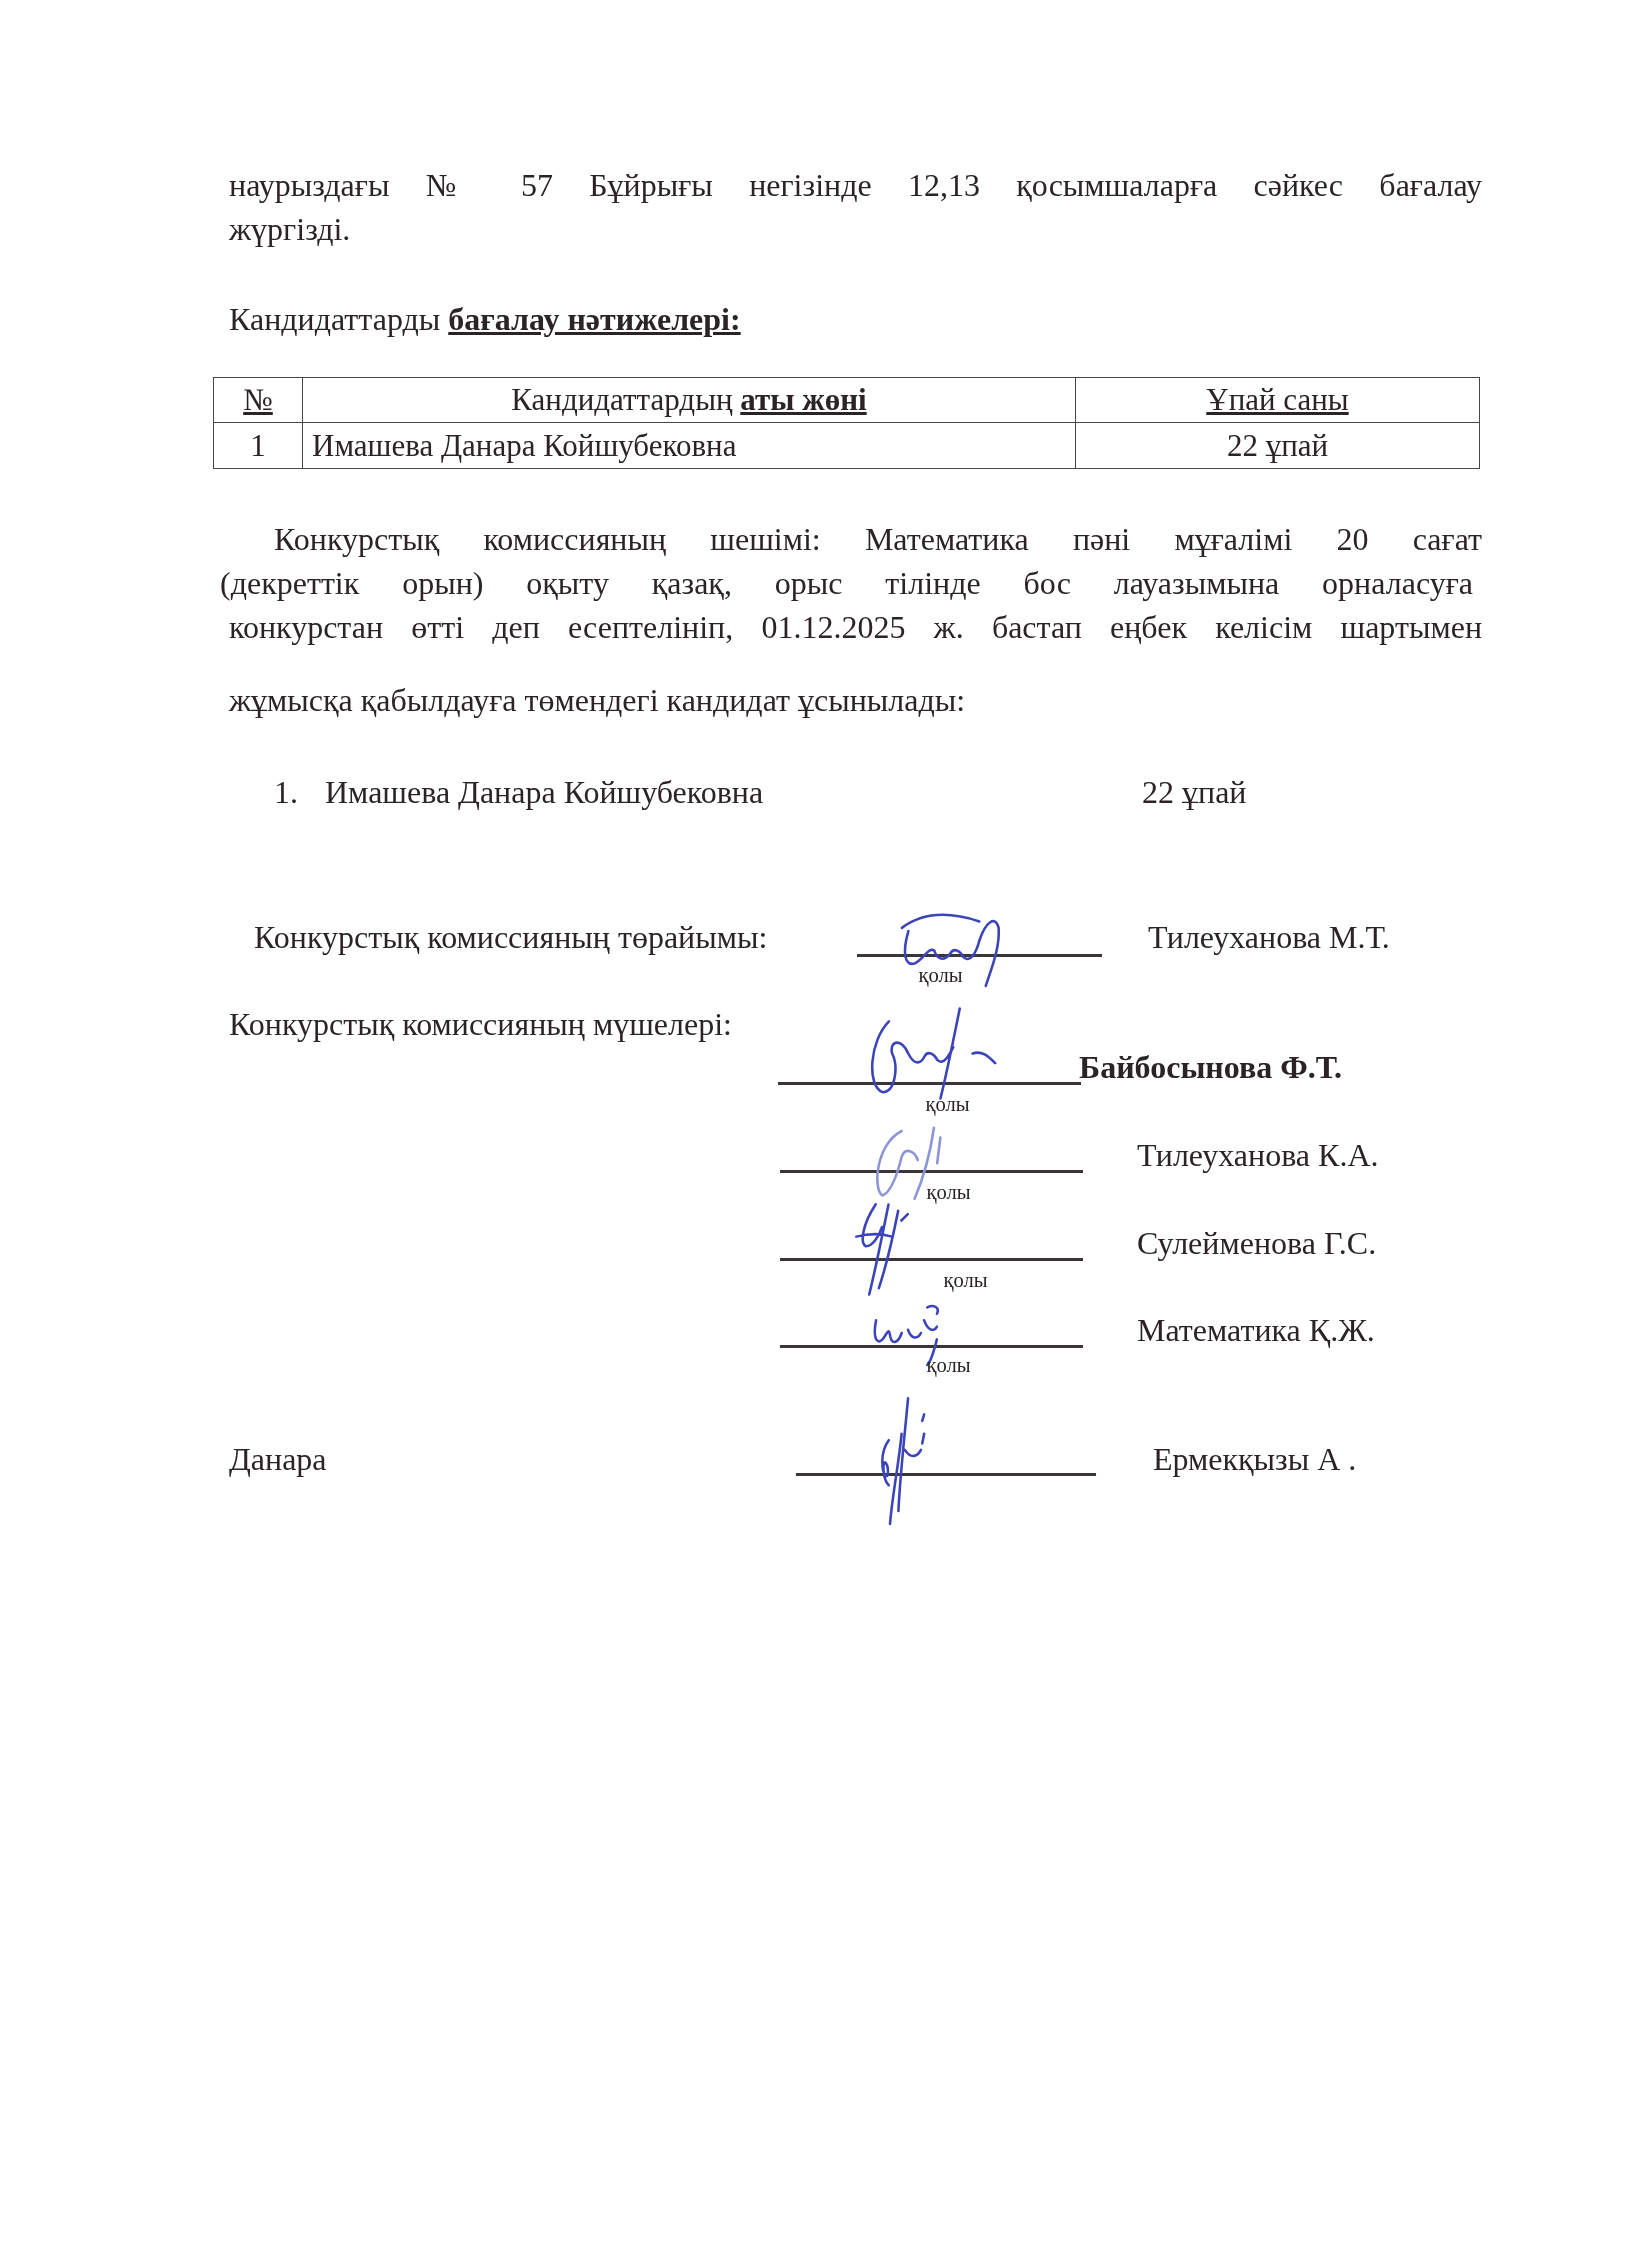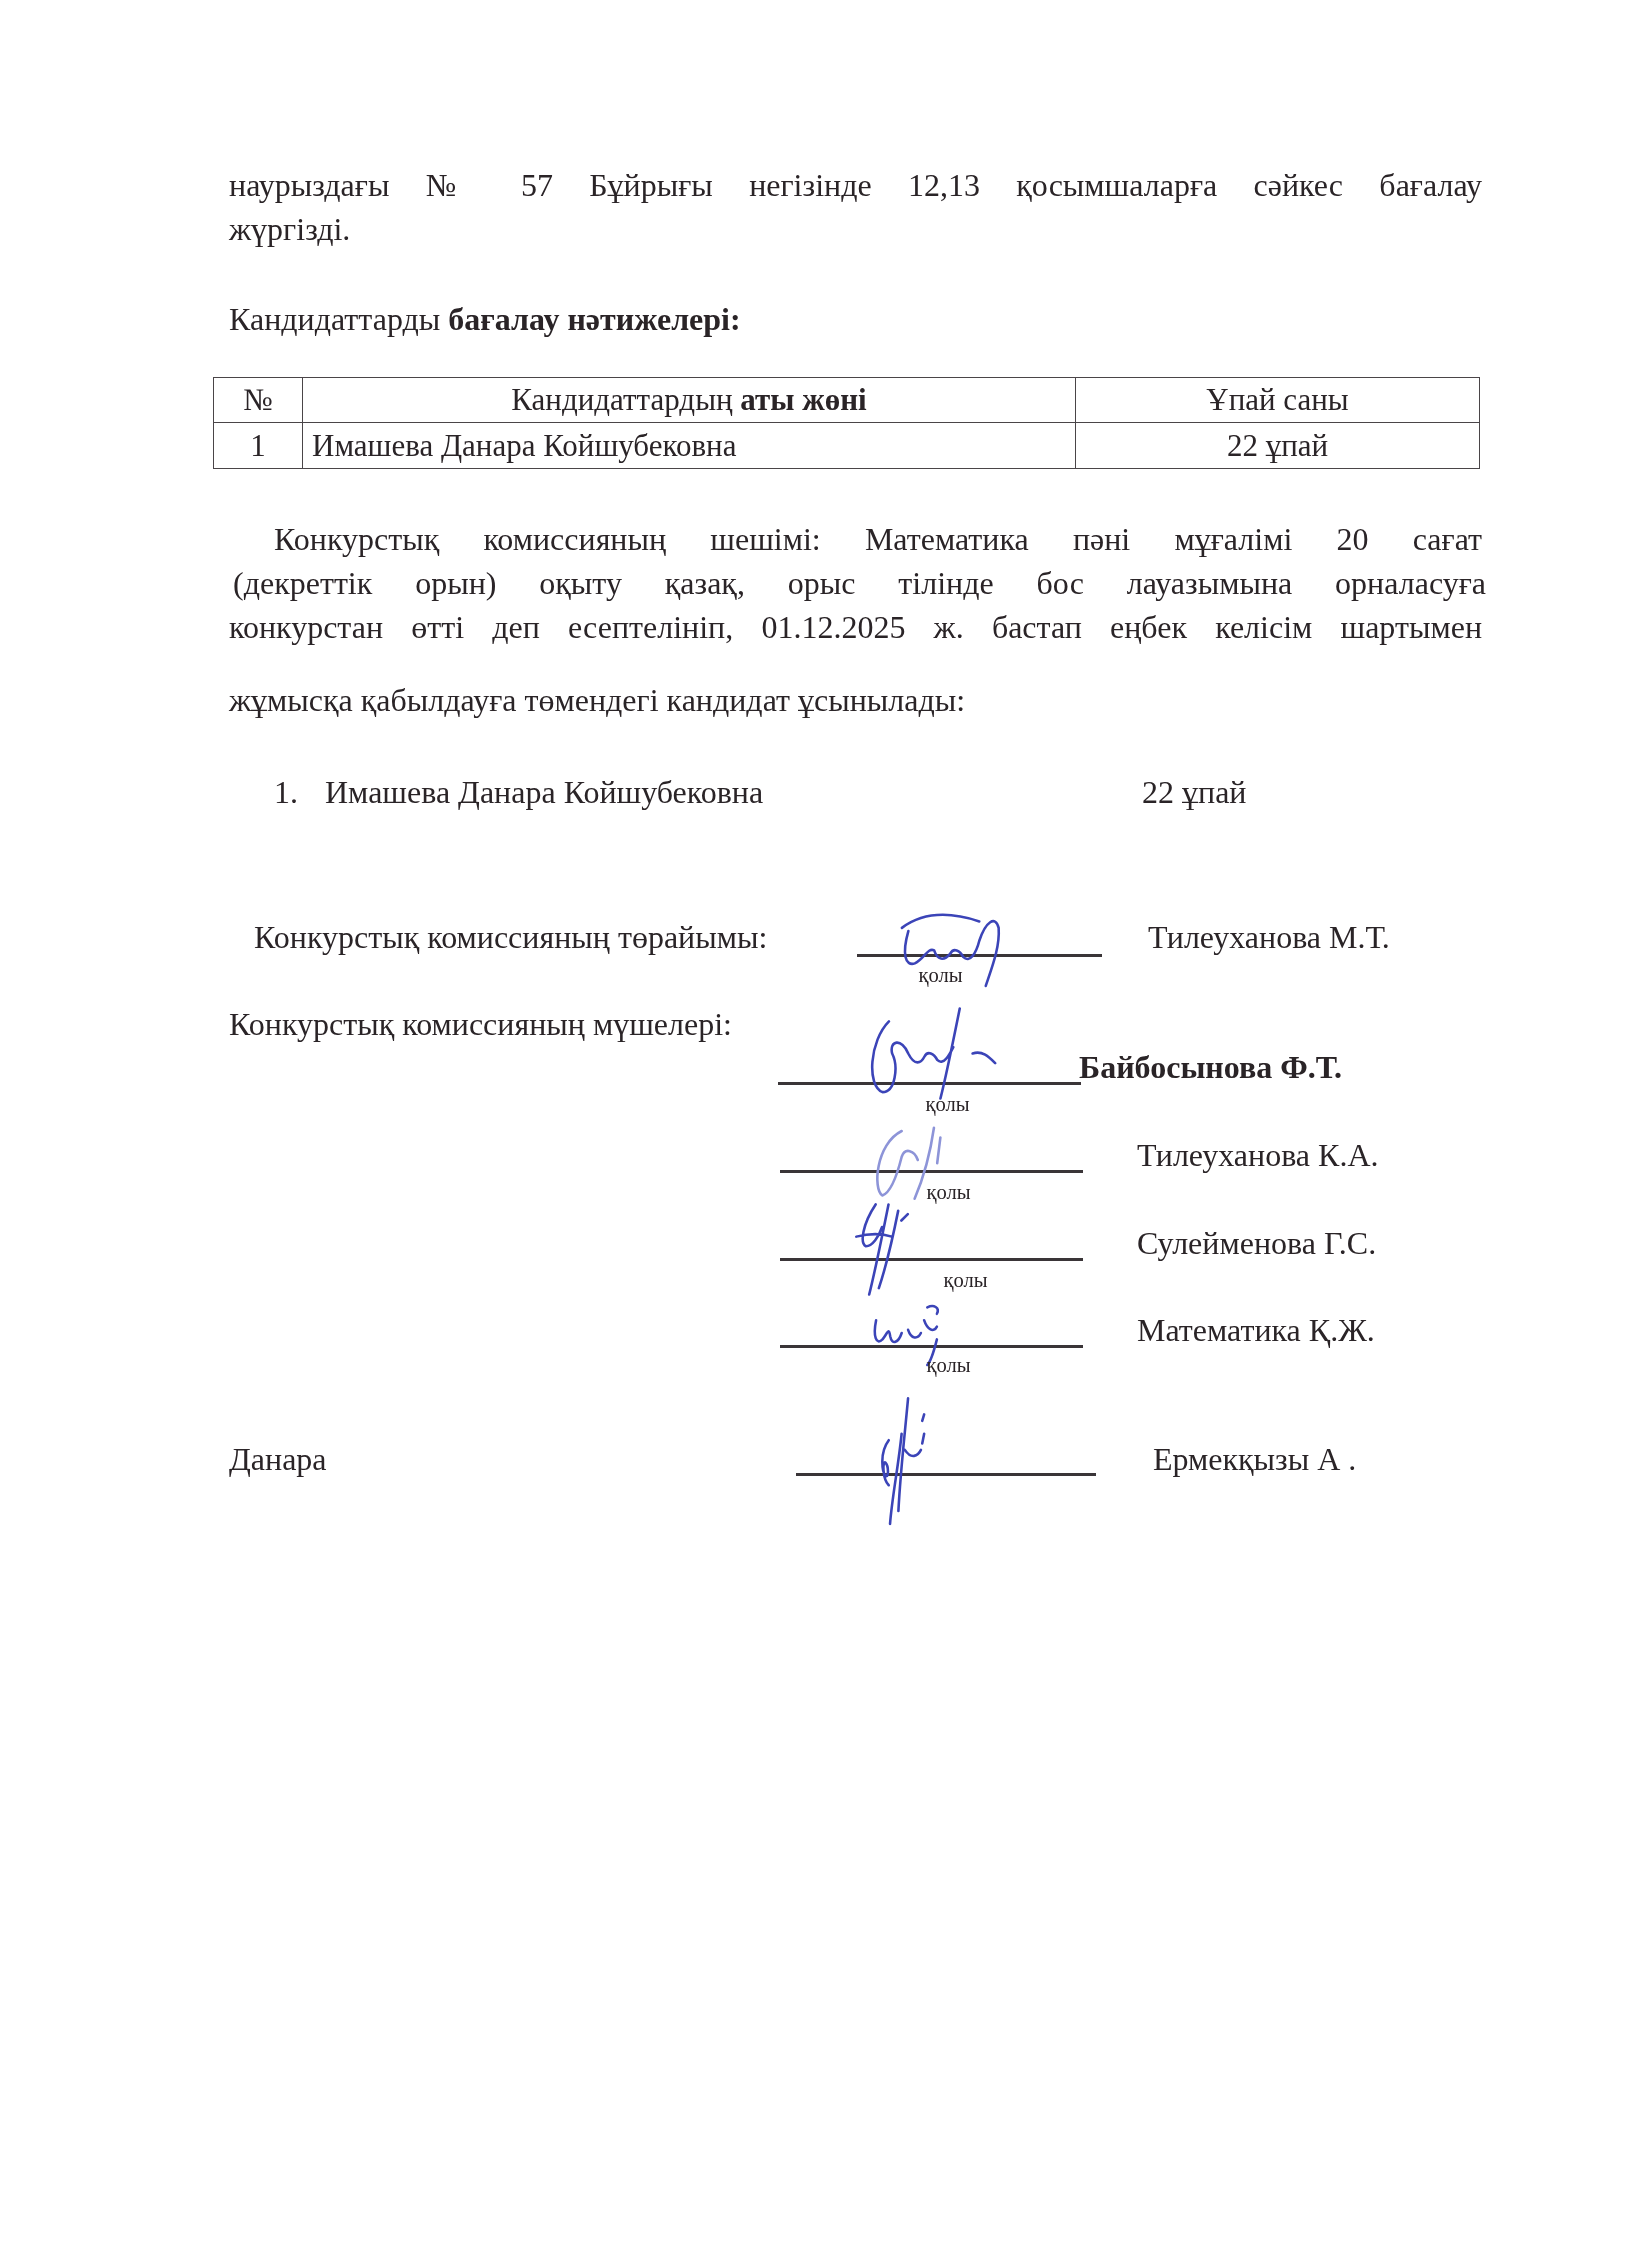--- a/index.html
+++ b/index.html
@@ -1,21 +1,21 @@
 <!DOCTYPE html>
 <html style="font-size:10.3px"><head>
 <meta charset="utf-8">
 <style>
   html, body { margin: 0; padding: 0; background: #ffffff; }
   body { width: 1644px; height: 2261px; position: relative; overflow: hidden;
          font-family: "Liberation Serif", "DejaVu Serif", serif; color: #2a2427; }
   .abs { position: absolute; }
   .txt { font-size: 32px; line-height: 1; white-space: nowrap; }
   .justify { text-align: justify; text-align-last: justify; }
-  .bold { font-weight: bold; }
+  .bold { font-weight: bold; text-decoration: underline; }
   table.results { position: absolute; left: 213px; top: 377px; width: 1267px;
                   border-collapse: collapse; font-size: 31px; }
   table.results td, table.results th { border: 1.9px solid #4a4548; padding: 5.2px 9px; line-height: 1.1; }
   table.results th { font-weight: normal; }
   .sigline { position: absolute; height: 2.6px; background: #3a3538; }
   .qoly { position: absolute; font-size: 20.6px; width: 129px; text-align: center; }
   svg.sig { position: absolute; overflow: visible; }
   svg.sig path { fill: none; stroke: #3b44b8; stroke-width: 4; stroke-linecap: round; stroke-linejoin: round; }
 </style>
 </head>
@@ -44,21 +44,21 @@
   <tbody>
     <tr>
       <td style="text-align:center">1</td>
       <td style="text-align:left">Имашева Данара Койшубековна</td>
       <td style="text-align:center">22 ұпай</td>
     </tr>
   </tbody>
 </table>
 
 <div class="abs txt justify" style="left:274px; top:523px; width:1208px;">Конкурстық комиссияның шешімі: Математика пәні мұғалімі 20 сағат</div>
-<div class="abs txt justify" style="left:233px; top:567px; width:1253px;">(декреттік орын) оқыту қазақ, орыс тілінде  бос лауазымына орналасуға</div>
+<div class="abs txt justify" style="left:220px; top:567px; width:1253px;">(декреттік орын) оқыту қазақ, орыс тілінде  бос лауазымына орналасуға</div>
 <div class="abs txt justify" style="left:229px; top:611px; width:1253px;">конкурстан өтті деп есептелініп,  01.12.2025 ж. бастап еңбек келісім шартымен</div>
 <div class="abs txt" style="left:229px; top:684px;">жұмысқа қабылдауға төмендегі кандидат ұсынылады:</div>
 
 <div class="abs txt" style="left:274px; top:776px;">1.</div>
 <div class="abs txt" style="left:325px; top:776px;">Имашева Данара Койшубековна</div>
 <div class="abs txt" style="left:1142px; top:776px;">22 ұпай</div>
 
 <div class="abs txt" style="left:229px; top:921px;margin-left:25px;">Конкурстық комиссияның төрайымы:</div>
 <div class="sigline" style="left:857px; top:954px; width:245px;"></div>
 <svg class="sig" style="left:889px; top:902px;" width="129" height="84" viewBox="0 0 200 130">

